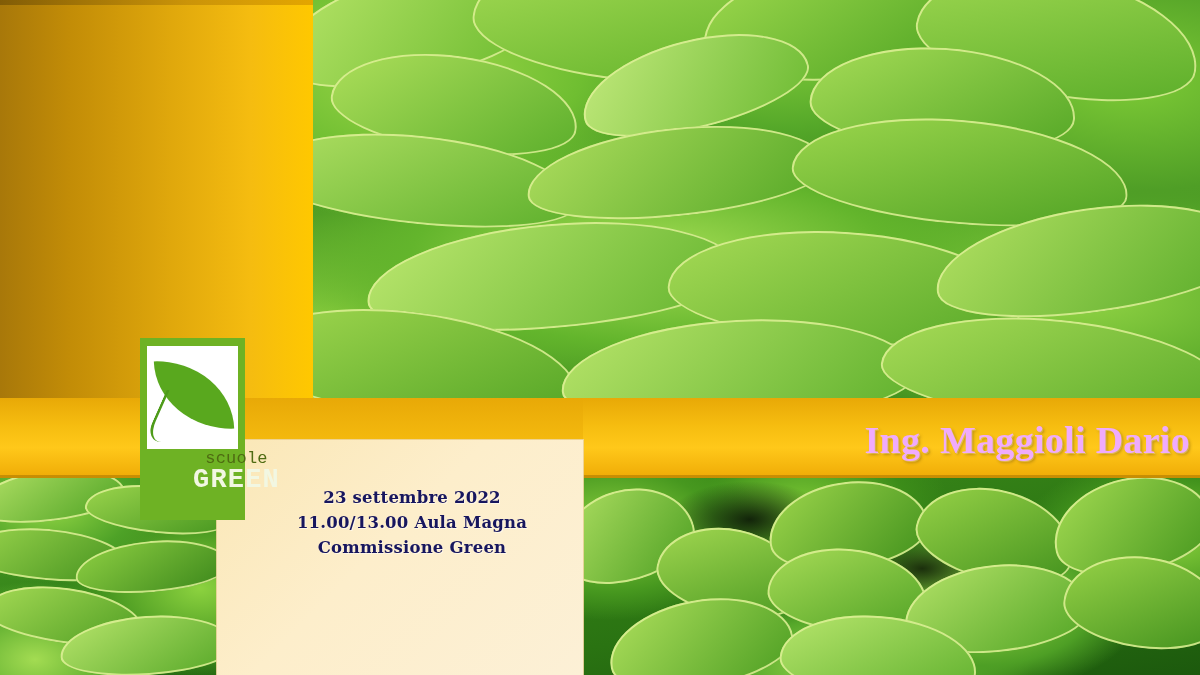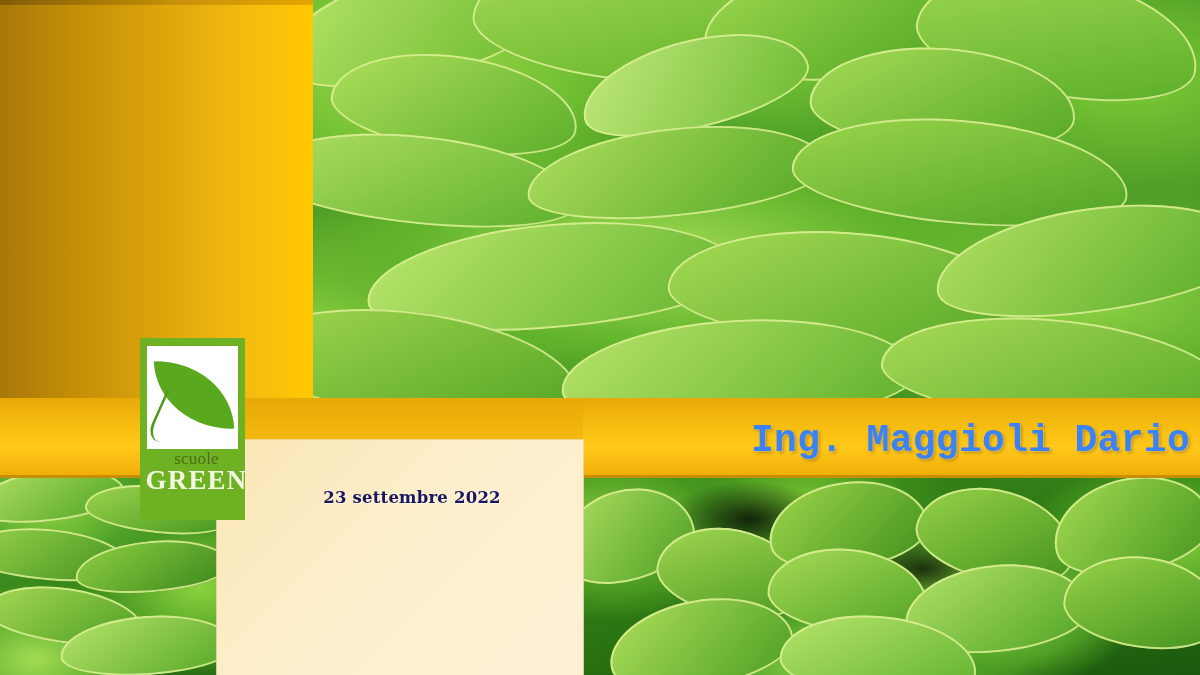--- a/index.html
+++ b/index.html
@@ -88,22 +88,22 @@
     position:absolute;left:0;top:398px;width:1200px;height:80px;
     background:linear-gradient(to bottom,#e8a907 0%,#f6bd10 35%,#ffc81a 62%,#efab06 100%);
   }
   #mid-band:after{content:"";position:absolute;left:0;right:0;bottom:0;height:3px;
     background:rgba(150,105,0,.45);}
 
   
   #speaker{
     position:absolute;left:760px;top:410px;width:430px;height:60px;
     display:flex;align-items:center;justify-content:flex-end;
-    color:#3b82f6;
-    font-family:Liberation Mono, monospace;
+    color:#f0abfc;
+    font-family:Liberation Serif, serif;
     font-weight:bold;font-size:38px;letter-spacing:.3px;
     text-shadow:1px 1px 0 rgba(255,255,255,.25),2px 2px 3px rgba(80,55,0,.35);
     white-space:nowrap;
     text-align:center;
   }
 
   
   #info-box{
     position:absolute;left:217px;top:440px;width:366px;height:235px;
     background:linear-gradient(135deg,#fae7b6 0%,#fdeecb 45%,#fcf0d6 100%);
@@ -139,22 +139,23 @@
   }
   #logo .leafmark .stem{
     position:absolute;left:8px;top:44px;width:42px;height:52px;
     border-left:3px solid #4e9b1a;
     transform:skewX(-24deg);
     border-radius:0 0 0 40%;
   }
   #logo .wordmark{
     position:absolute;left:0;top:112px;width:113px;
     text-align:center;
-    font-family:Liberation Serif, serif;
+    font-family:Liberation Mono, monospace;
     line-height:1;
+    padding-left:40px;
   }
   #logo .w-scuole{display:block;color:#4e6b12;font-size:17px;font-weight:400;letter-spacing:.2px;}
   #logo .w-green{display:block;color:#f2f7e2;font-size:27px;font-weight:700;letter-spacing:1.2px;margin-top:0;}
 
   
   #gold-sliver{
     position:absolute;left:245px;top:398px;width:338px;height:42px;
     background:linear-gradient(to bottom,#e8a907,#f4b90e);
   }
 </style>
@@ -215,20 +216,22 @@
 
   <div id="mid-band"></div>
 
   <div id="gold-sliver"></div>
 
   <div id="speaker">Ing. Maggioli Dario</div>
 
   <div id="info-box"></div>
   <div id="info-text">
     <span class="ln">23 settembre 2022</span>
+    <span class="ln">11.00/13.00 Aula Magna</span>
+    <span class="ln">Commissione Green</span>
   </div>
 
   <div id="logo">
     <div class="frame"></div>
     <div class="leafmark">
       <div class="blade-shape"></div>
       <div class="stem"></div>
     </div>
     <div class="wordmark">
       <span class="w-scuole">scuole</span>

